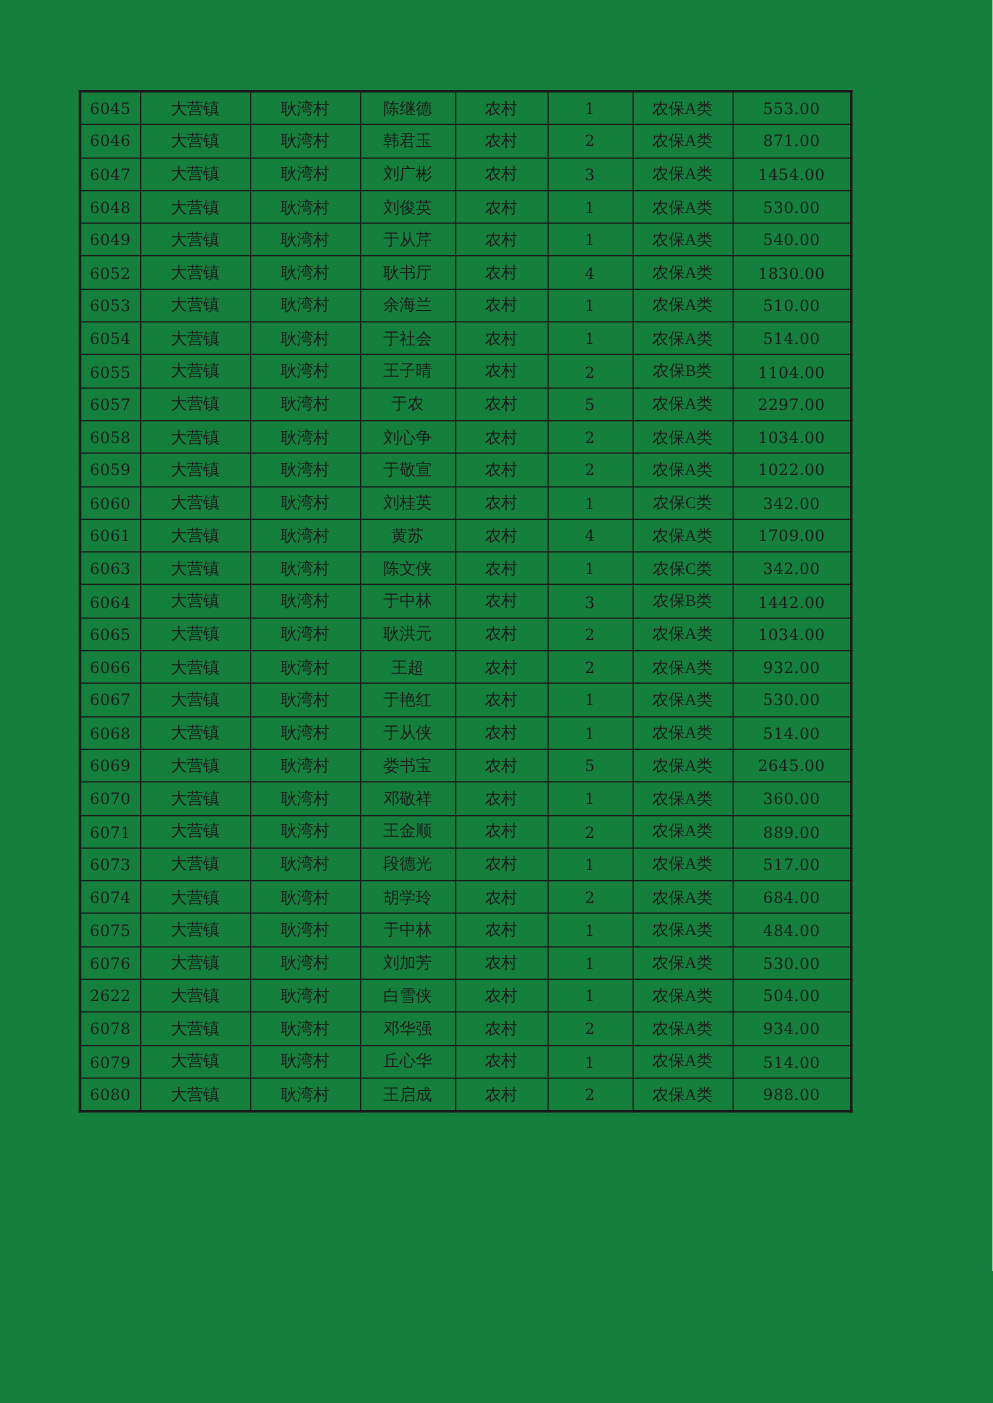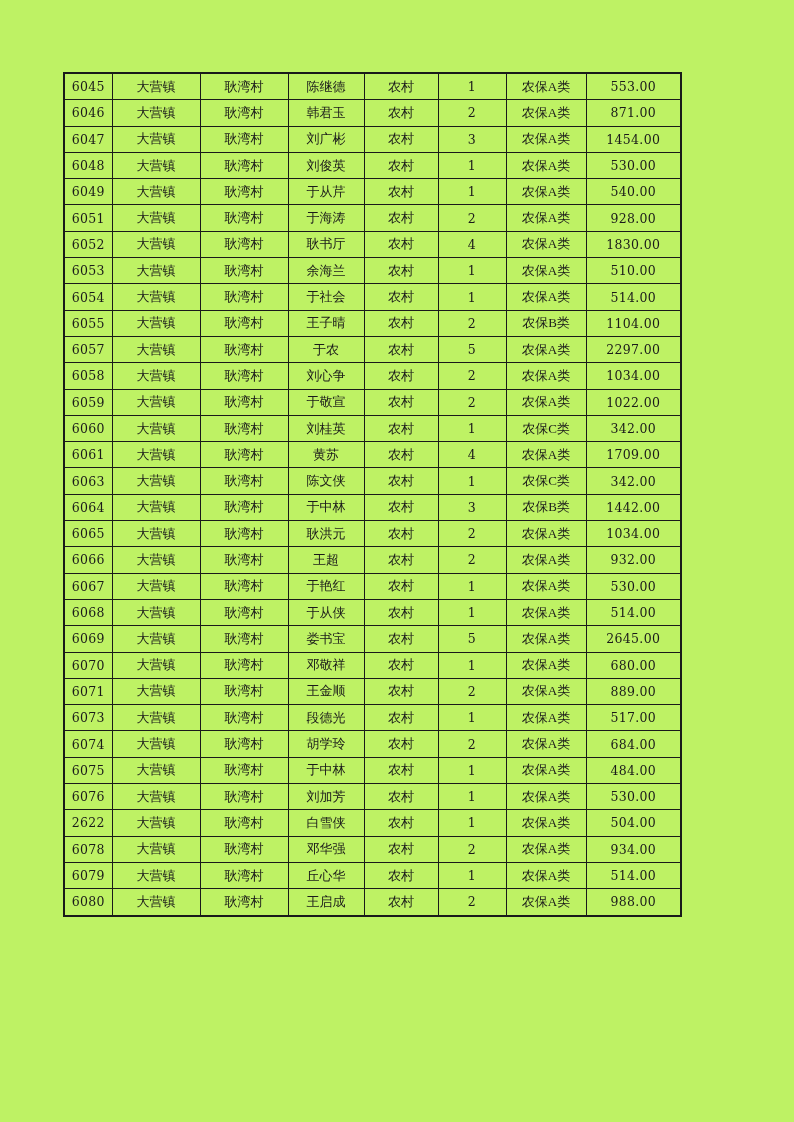--- a/index.html
+++ b/index.html
@@ -4,21 +4,21 @@
 <style>
   html, body {
     margin: 0;
     padding: 0;
     background: #ffffff;
   }
   .page {
     position: relative;
     width: 794px;
     height: 1122px;
-    background: #bef264;
+    background: #15803d;
     overflow: hidden;
   }
   table.benefits {
     position: absolute;
     left: 63px;
     top: 72px;
     width: 617px;
     border-collapse: collapse;
     table-layout: fixed;
     border: 2px solid #1a1a1a;
@@ -101,30 +101,20 @@
     <td class="num">6049</td>
     <td>大营镇</td>
     <td>耿湾村</td>
     <td>于从芹</td>
     <td>农村</td>
     <td class="num">1</td>
     <td>农保A类</td>
     <td class="num">540.00</td>
   </tr>
         <tr>
-    <td class="num">6051</td>
-    <td>大营镇</td>
-    <td>耿湾村</td>
-    <td>于海涛</td>
-    <td>农村</td>
-    <td class="num">2</td>
-    <td>农保A类</td>
-    <td class="num">928.00</td>
-  </tr>
-        <tr>
     <td class="num">6052</td>
     <td>大营镇</td>
     <td>耿湾村</td>
     <td>耿书厅</td>
     <td>农村</td>
     <td class="num">4</td>
     <td>农保A类</td>
     <td class="num">1830.00</td>
   </tr>
         <tr>
@@ -278,21 +268,21 @@
     <td class="num">2645.00</td>
   </tr>
         <tr>
     <td class="num">6070</td>
     <td>大营镇</td>
     <td>耿湾村</td>
     <td>邓敬祥</td>
     <td>农村</td>
     <td class="num">1</td>
     <td>农保A类</td>
-    <td class="num">680.00</td>
+    <td class="num">360.00</td>
   </tr>
         <tr>
     <td class="num">6071</td>
     <td>大营镇</td>
     <td>耿湾村</td>
     <td>王金顺</td>
     <td>农村</td>
     <td class="num">2</td>
     <td>农保A类</td>
     <td class="num">889.00</td>

